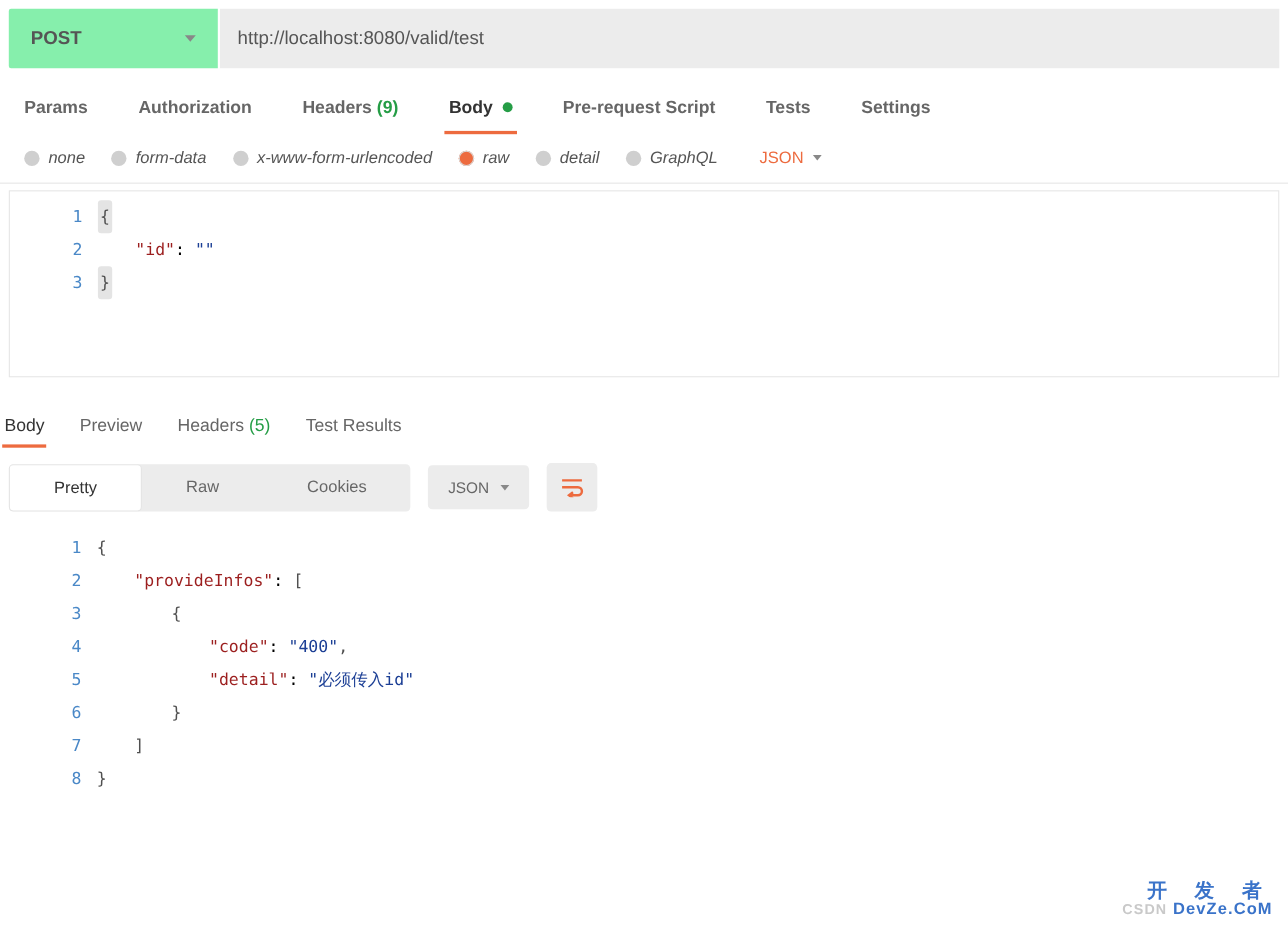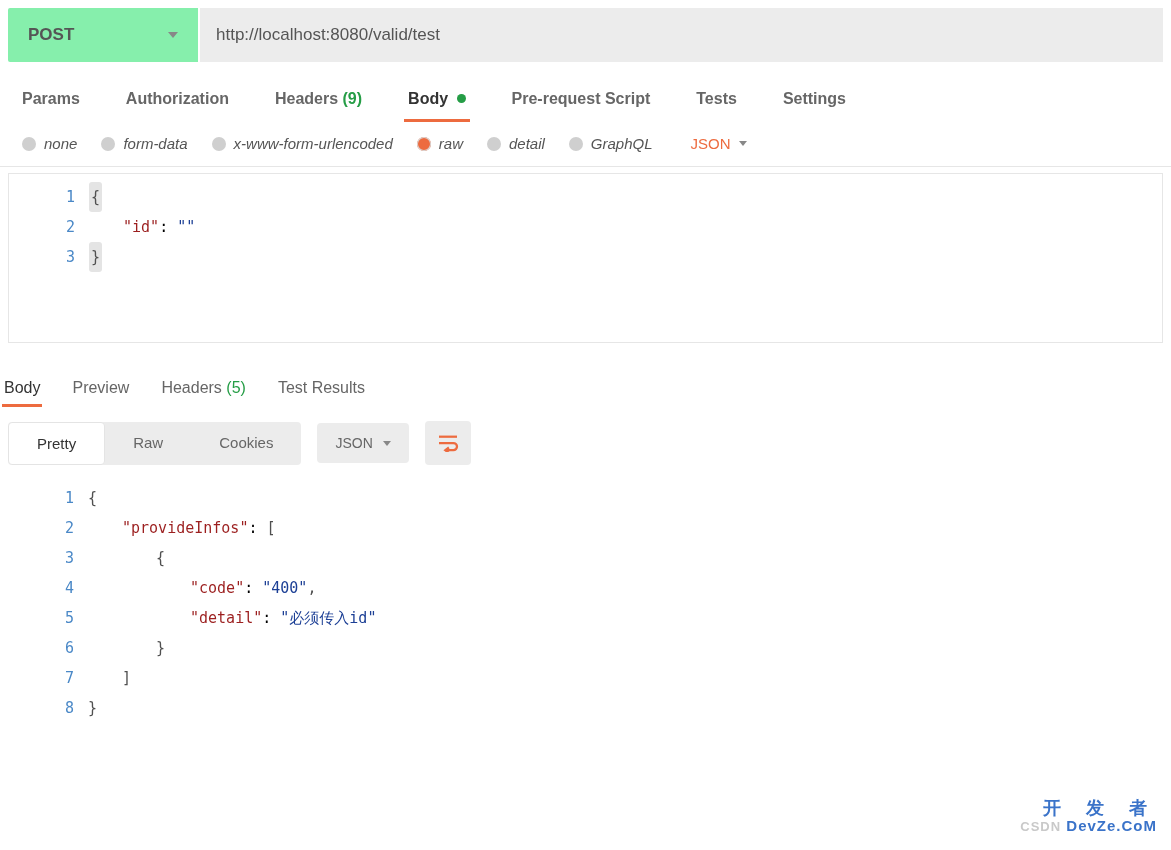--- a/index.html
+++ b/index.html
@@ -27,21 +27,21 @@
 .str { color: #1c3f95; }
 .ind1 { padding-left: 34px; }
 .ind2 { padding-left: 68px; }
 .ind3 { padding-left: 102px; }
 .resp-tabs { display: flex; gap: 28px; padding: 30px 2px 0 2px; }
 .resp-tab { padding: 6px 2px 10px 2px; font-size: 16px; color: #666; cursor: pointer; position: relative; }
 .resp-tab.active { color: #333; }
 .resp-tab.active::after { content: ""; position: absolute; left: 0; right: 0; bottom: 0; height: 3px; background: #ed6b3f; }
 .view-bar { display: flex; align-items: center; gap: 0; padding: 14px 8px 0 8px; }
 .view-group { display: flex; background: #ececec; border-radius: 4px; overflow: hidden; }
-.view-btn { padding: 12px 28px; font-size: 15px; color: #666; cursor: pointer; }
+.view-btn { padding: 12px 40px; font-size: 15px; color: #666; cursor: pointer; }
 .view-btn.active { background: #fff; color: #333; border: 1px solid #e4e4e4; border-radius: 4px; }
 .json-sel { margin-left: 16px; background: #ececec; border-radius: 4px; padding: 12px 18px; display: flex; align-items: center; gap: 10px; color: #666; cursor: pointer; }
 .wrap-btn { margin-left: 16px; background: #ececec; border-radius: 4px; padding: 8px 12px; cursor: pointer; display: flex; align-items: center; justify-content: center; width: 46px; height: 44px; }
 .wrap-icon { width: 22px; height: 18px; }
 .wrap-icon .l { stroke: #ed6b3f; stroke-width: 2.5; fill: none; }
 .chev { width: 0; height: 0; border-left: 5px solid transparent; border-right: 5px solid transparent; border-top: 6px solid #888; }
 .chev-sm { border-left: 4px solid transparent; border-right: 4px solid transparent; border-top: 5px solid #888; }
 .resp-editor { display: flex; margin: 14px 8px 0 8px; }
 .resp-gutter { width: 80px; text-align: right; padding: 4px 14px 8px 0; color: #4a88c7; font-family: Consolas, Menlo, monospace; font-size: 15px; line-height: 30px; }
 .resp-code { flex: 1; padding: 4px 0 8px 0; font-family: Consolas, Menlo, monospace; font-size: 15px; line-height: 30px; position: relative; }

